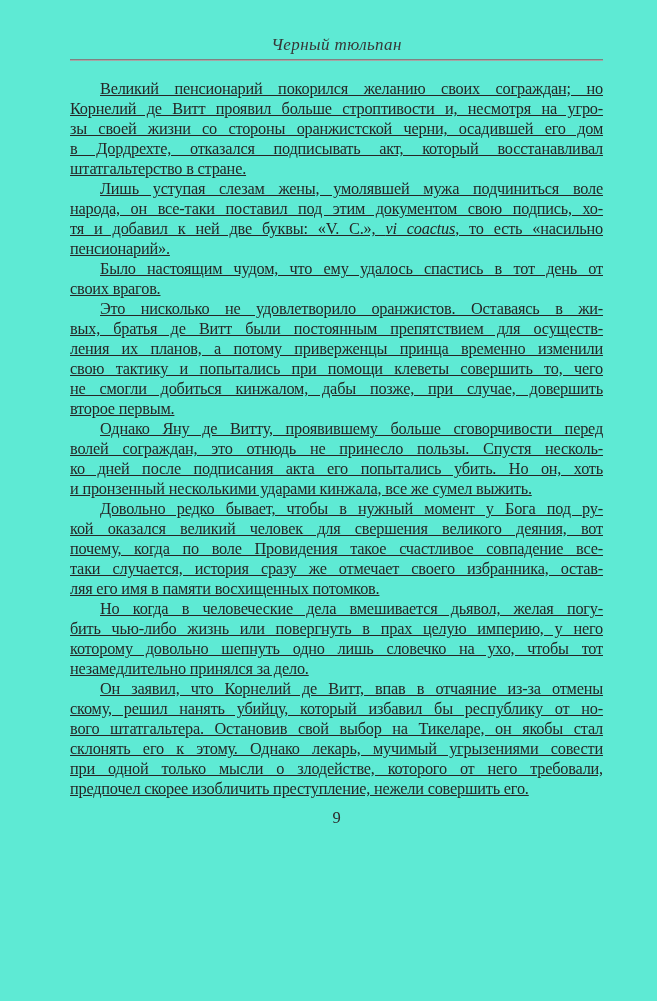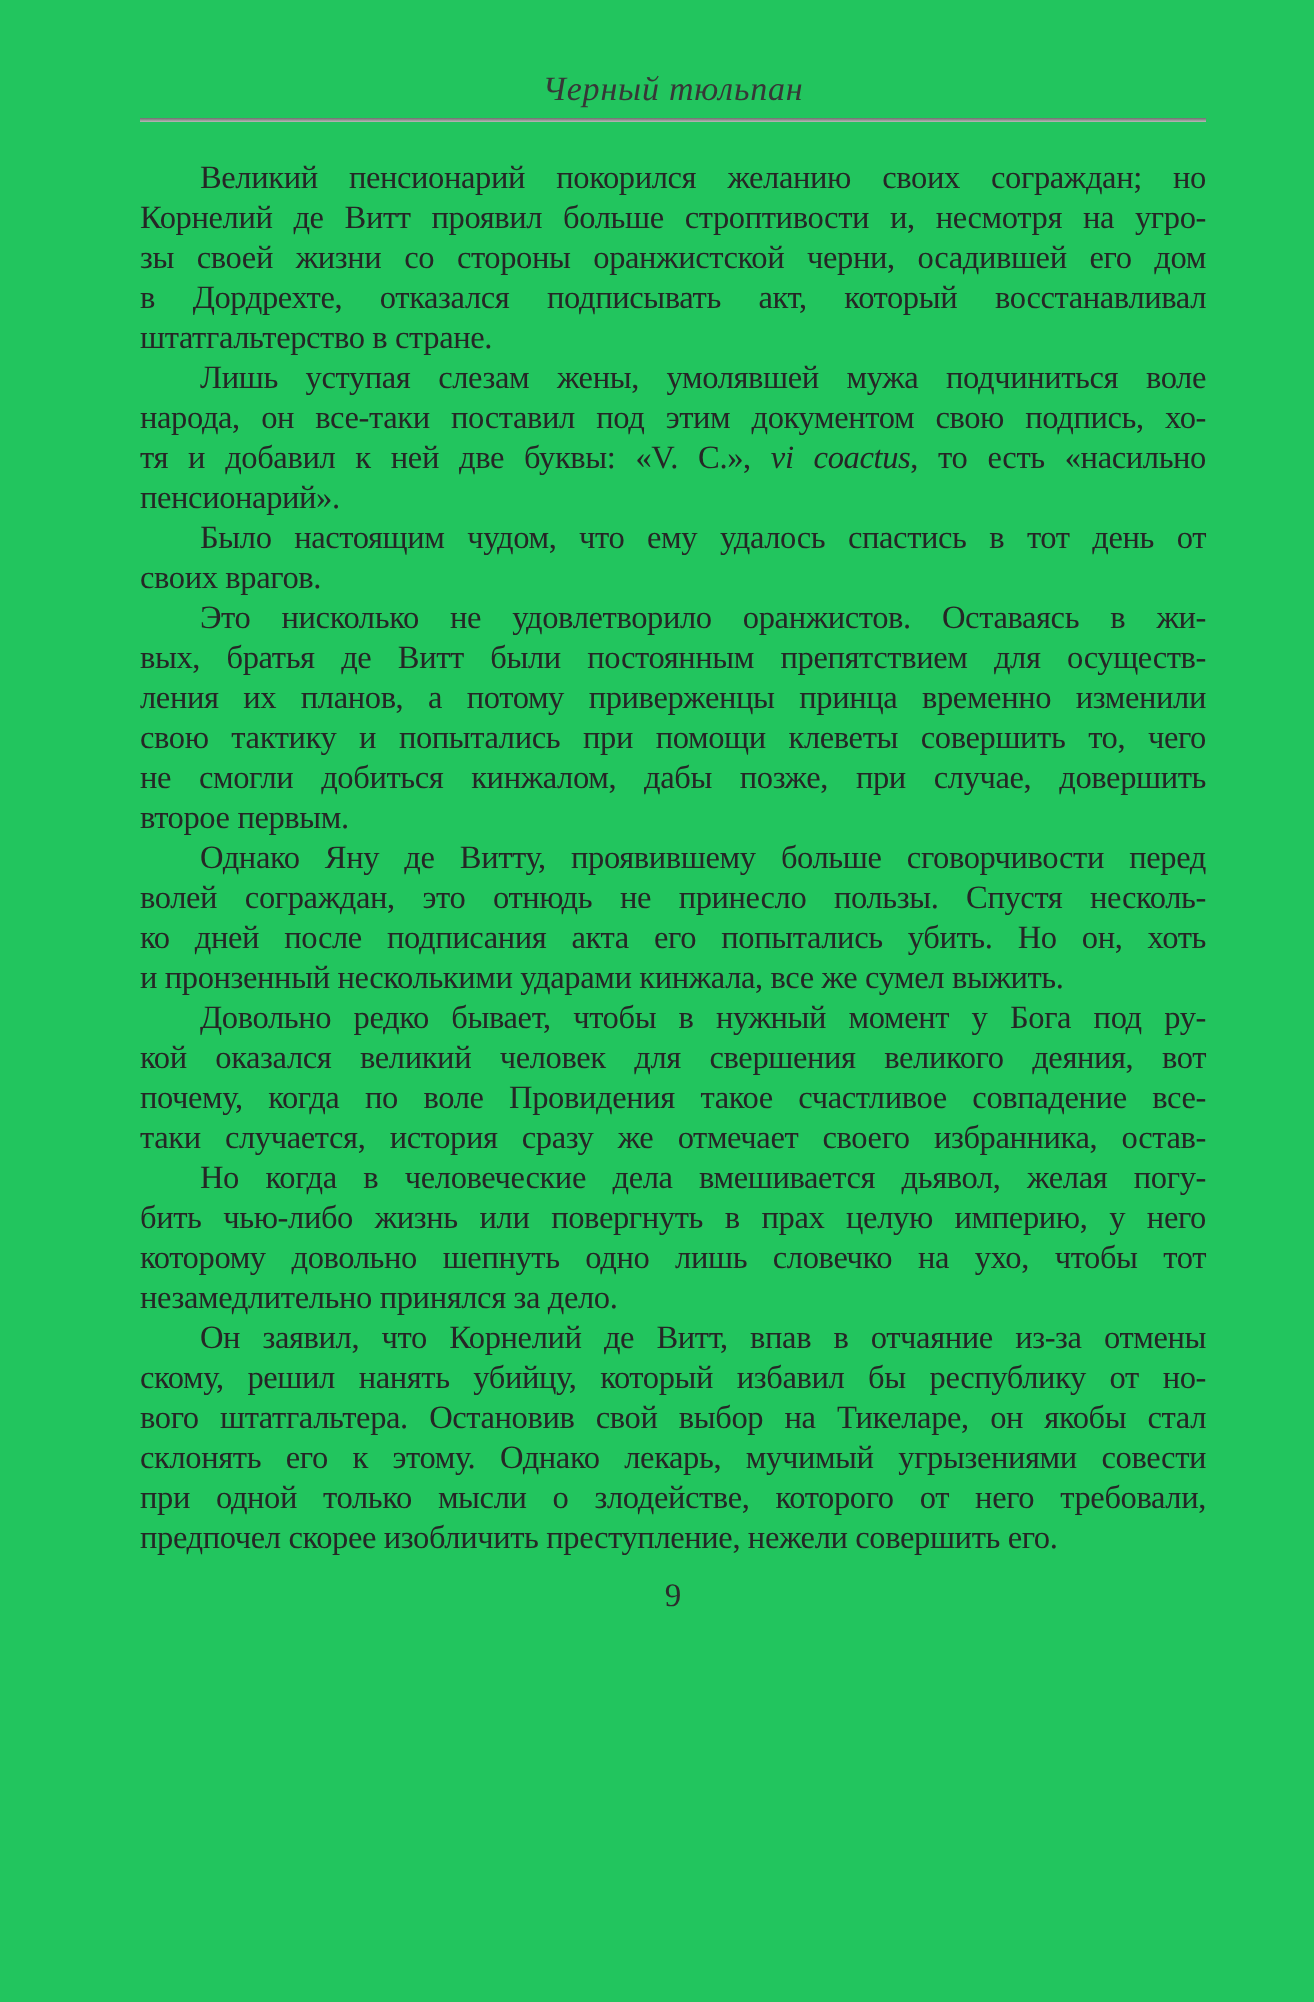--- a/index.html
+++ b/index.html
@@ -1,21 +1,21 @@
 <!DOCTYPE html>
 <html><head>
 <meta charset="utf-8">
 <style>
   html, body { margin: 0; padding: 0; background: #ffffff; }
   .page {
     position: relative;
     width: 657px;
     height: 1001px;
     box-sizing: border-box;
-    background: #22c55e;
+    background: #5eead4;
     padding: 34px 54px 0 70px;
     font-family: "Liberation Serif", "DejaVu Serif", serif;
     color: #262626;
     overflow: hidden;
   }
   .running-head { }
   .rh-title {
     text-align: center;
     font-style: italic;
     font-size: 17px;
@@ -27,21 +27,21 @@
     height: 2px;
     margin-top: 4px;
     background: linear-gradient(to bottom, #6f6f6f, #b8b8b8);
   }
   .body-text {
     margin-top: 18px;
     font-size: 16.3px;
     line-height: 20px;
     letter-spacing: -0.2px;
   }
-  .paragraph { margin: 0; }
+  .paragraph { margin: 0; text-decoration: underline; }
   .line {
     text-align: justify;
     text-align-last: justify;
     height: 20px;
   }
   .line.para-first { padding-left: 30px; }
   .line.para-last { text-align-last: left; }
   .italic { font-style: italic; }
   .folio {
     text-align: center;
@@ -89,20 +89,21 @@
         <div class="line para-first"><span>Однако Яну де Витту, проявившему больше сговорчивости перед</span></div>
         <div class="line"><span>волей сограждан, это отнюдь не принесло пользы. Спустя несколь-</span></div>
         <div class="line"><span>ко дней после подписания акта его попытались убить. Но он, хоть</span></div>
         <div class="line para-last"><span>и пронзенный несколькими ударами кинжала, все же сумел выжить.</span></div>
       </div>
       <div class="paragraph">
         <div class="line para-first"><span>Довольно редко бывает, чтобы в нужный момент у Бога под ру-</span></div>
         <div class="line"><span>кой оказался великий человек для свершения великого деяния, вот</span></div>
         <div class="line"><span>почему, когда по воле Провидения такое счастливое совпадение все-</span></div>
         <div class="line"><span>таки случается, история сразу же отмечает своего избранника, остав-</span></div>
+        <div class="line para-last"><span>ляя его имя в памяти восхищенных потомков.</span></div>
       </div>
       <div class="paragraph">
         <div class="line para-first"><span>Но когда в человеческие дела вмешивается дьявол, желая погу-</span></div>
         <div class="line"><span>бить чью-либо жизнь или повергнуть в прах целую империю, у него</span></div>
         <div class="line"><span>которому довольно шепнуть одно лишь словечко на ухо, чтобы тот</span></div>
         <div class="line para-last"><span>незамедлительно принялся за дело.</span></div>
       </div>
       <div class="paragraph">
         <div class="line para-first"><span>Он заявил, что Корнелий де Витт, впав в отчаяние из-за отмены</span></div>
         <div class="line"><span>скому, решил нанять убийцу, который избавил бы республику от но-</span></div>

